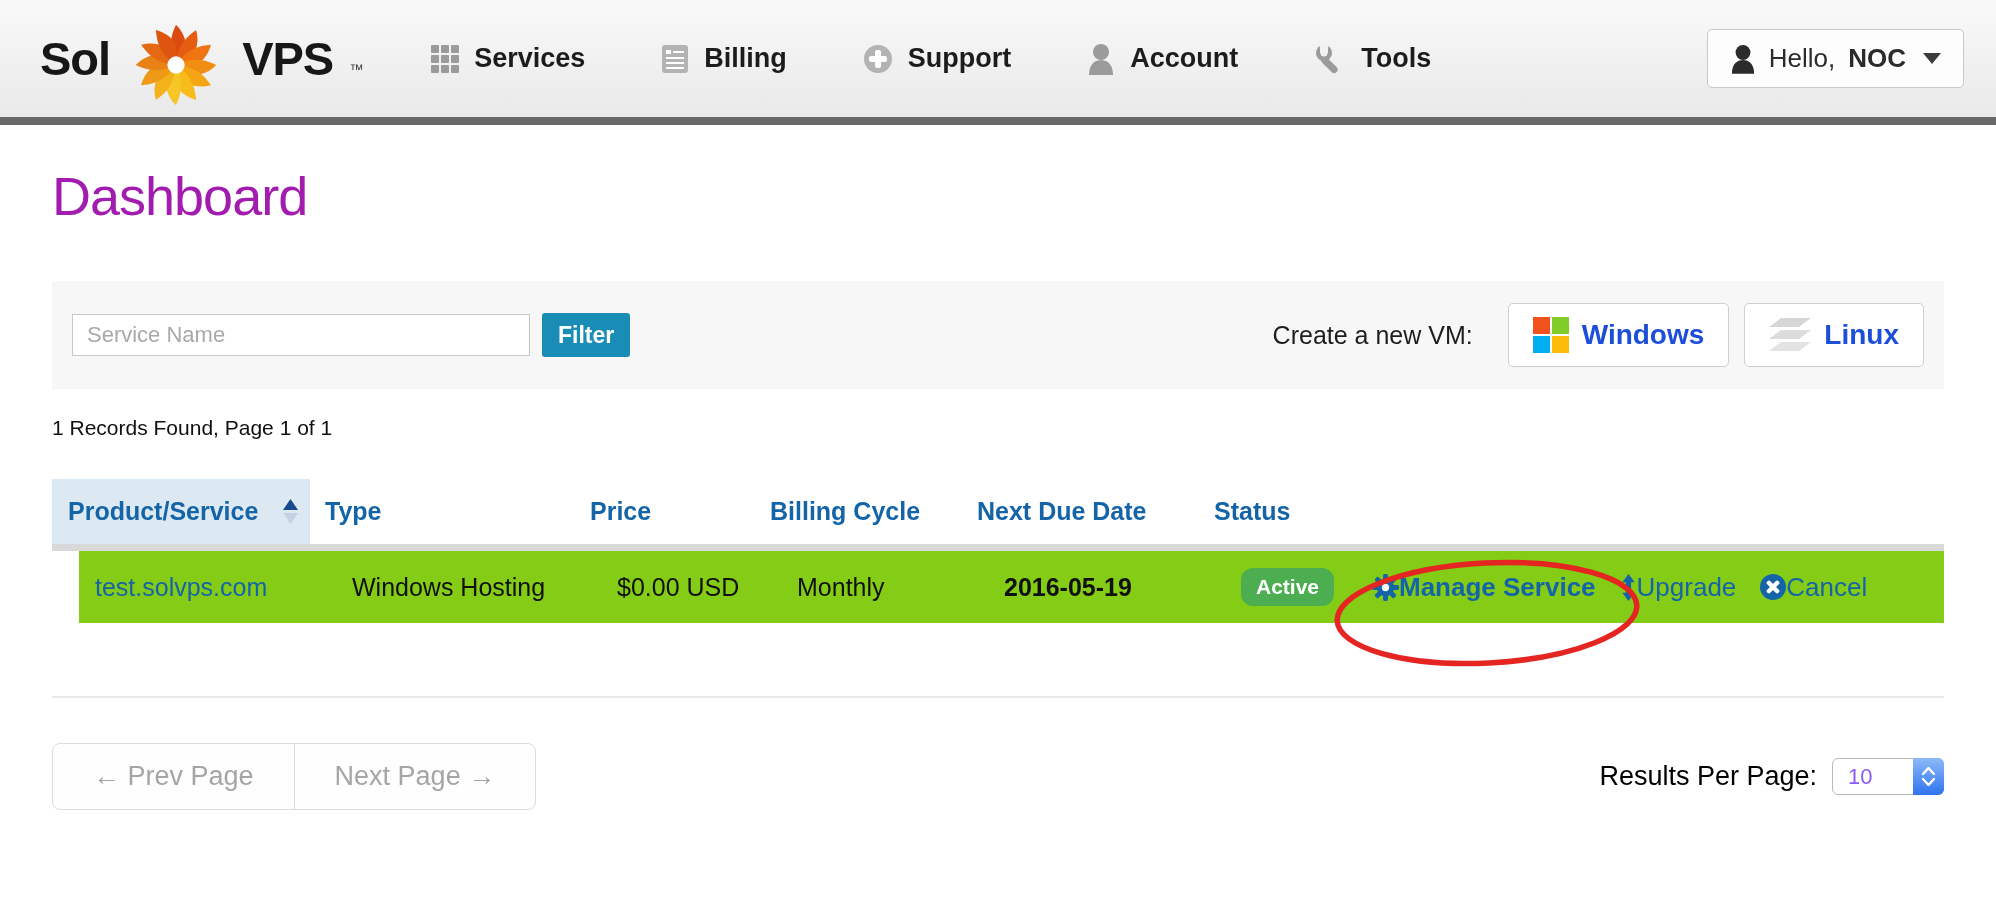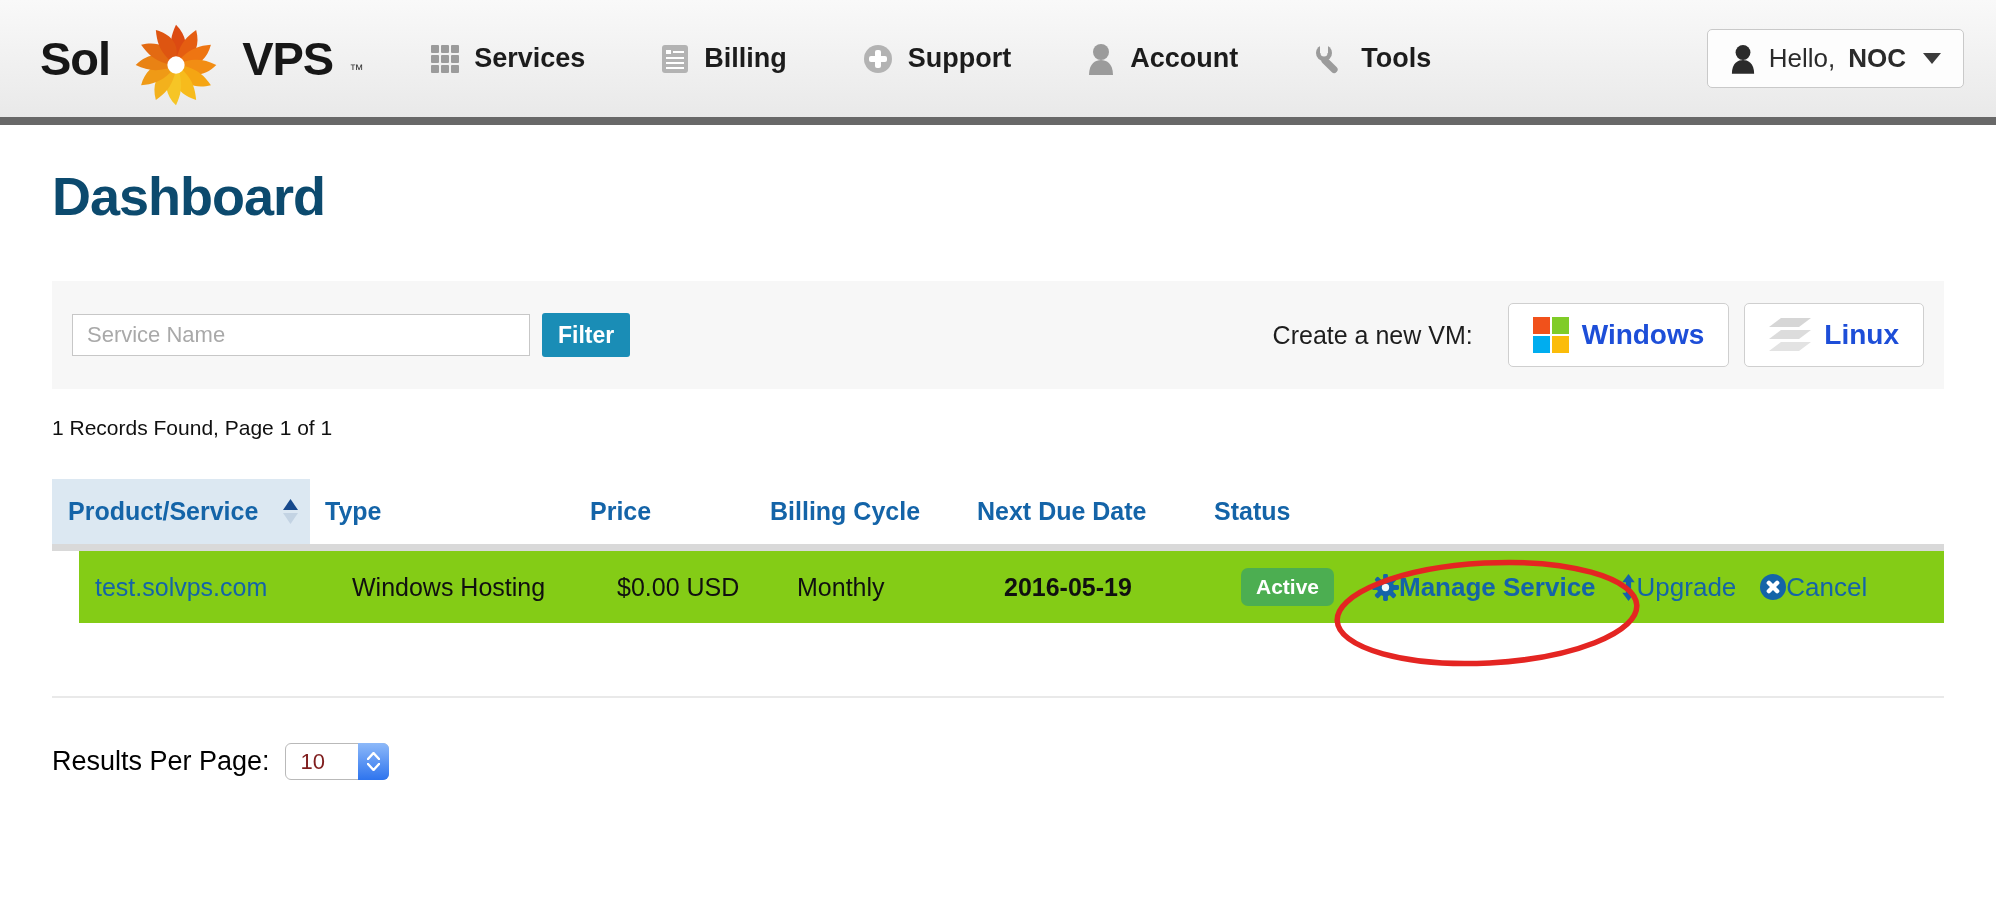--- a/index.html
+++ b/index.html
@@ -17,21 +17,21 @@
   .grid-icon { width:28px; height:28px; display:grid; grid-template-columns:repeat(3,8px); grid-template-rows:repeat(3,8px); gap:2px; }
   .grid-icon span { background:#9b9b9b; border-radius:1px; }
   .user-btn { margin-left:auto; display:flex; align-items:center; gap:13px; background:#fdfdfd; border:1px solid #c9c9c9; border-radius:5px; padding:13px 22px; cursor:pointer; }
   .user-btn .greet { font-size:26px; color:#2b2b2b; }
   .user-btn .uname { font-size:26px; color:#2b2b2b; font-weight:bold; }
   .caret-down { width:0; height:0; border-left:9px solid transparent; border-right:9px solid transparent; border-top:11px solid #3c3c3c; margin-left:4px; }
   .darkbar { height:8px; background:#686868; }
 
   
   .content { padding:0 52px; }
-  h1.page-title { font-size:54px; font-weight:bold; color:#0c4a6e; margin-top:40px; line-height:62px; letter-spacing:-1px; }
+  h1.page-title { font-size:54px; font-weight:normal; color:#a21caf; margin-top:40px; line-height:62px; letter-spacing:-1px; }
 
   .filter-panel { margin-top:54px; height:108px; background:#f7f7f7; display:flex; align-items:center; padding:0 20px; }
   .search-input { width:458px; height:42px; border:1px solid #c7c7c7; font-size:22px; padding:0 14px; color:#333; background:#fff; }
   .search-input::placeholder { color:#a9a9a9; }
   .filter-btn { height:44px; padding:0 16px; margin-left:12px; background:#1a8db6; color:#fff; border:none; border-radius:3px; font-size:23px; font-weight:bold; font-family:inherit; cursor:pointer; }
   .filter-spacer { flex:1; }
   .create-vm-label { font-size:25px; color:#1d1d1d; margin-right:20px; }
   .vm-btn { display:flex; align-items:center; gap:13px; background:#fff; border:1px solid #cfcfcf; border-radius:5px; padding:0 24px; height:64px; margin-left:15px; cursor:pointer; }
   .vm-btn .vm-label { font-size:28px; font-weight:bold; color:#1d4ed8; }
   .ms-flag { width:36px; height:36px; display:grid; grid-template-columns:17px 17px; grid-template-rows:17px 17px; gap:2px; }
@@ -44,36 +44,36 @@
   .tbl-head { height:65px; font-size:25px; font-weight:bold; color:#1464a8; }
   .th { padding-left:15px; }
   .th-first { background:#dce8f2; height:65px; display:flex; align-items:center; justify-content:space-between; padding:0 12px 0 16px; cursor:pointer; }
   .sort-arrows { display:flex; flex-direction:column; gap:3px; align-items:center; }
   .thickbar { height:7px; background:#d9d9d9; }
   .tbl-row { height:72px; background:#84cc16; font-size:25px; color:#101010;margin-left:27px; }
   .td { padding-left:15px; }
   .td-first { padding-left:16px; }
   a.cell-link { color:#1464a8; text-decoration:none; cursor:pointer; }
   .td-date { font-weight:bold; }
-  .status-badge { display:inline-block; background:#4cae51; color:#fff; font-size:21px; font-weight:bold; padding:7px 15px; border-radius:7px; }
+  .status-badge { display:inline-block; background:#4cae51; color:#fff; font-size:21px; font-weight:bold; padding:7px 15px; border-radius:12px; }
   .actions-cell { display:flex; align-items:center; gap:24px; position:relative; padding-left:15px; }
   .action-link { display:flex; align-items:center; color:#1464a8; font-size:26px; text-decoration:none; cursor:pointer; white-space:nowrap; }
   .action-manage { font-weight:bold; }
   .red-circle { position:absolute; left:-26px; top:-14px; width:312px; height:110px; pointer-events:none; }
 
   .bottom-divider { margin-top:73px; border-top:2px solid #e9e9e9; }
 
   
   .footer { margin-top:45px; display:flex; align-items:center; justify-content:space-between; }
   .pager { display:flex; border:1px solid #dcdcdc; border-radius:8px; overflow:hidden; background:#fefefe; }
   .pager-btn { padding:17px 40px; font-size:27px; color:#a5a5a5; background:transparent; border:none; font-family:inherit; cursor:pointer; }
   .pager-btn:first-child { border-right:1px solid #dcdcdc; }
   .rpp { display:flex; align-items:center; gap:15px; }
   .rpp-label { font-size:27px; color:#000; }
-  .rpp-select { position:relative; width:104px; height:37px; background:#fff; border:1px solid #b9b9b9; border-radius:6px; display:flex; align-items:center; padding-left:15px; font-size:22px; color:#7f1d1d; cursor:pointer; }
+  .rpp-select { position:relative; width:112px; height:37px; background:#fff; border:1px solid #b9b9b9; border-radius:6px; display:flex; align-items:center; padding-left:15px; font-size:22px; color:#8b5cf6; cursor:pointer; }
   .rpp-stepper { position:absolute; right:-1px; top:-1px; width:31px; height:37px; background:linear-gradient(#8db9f9,#2e74ee); border-radius:0 6px 6px 0; display:flex; flex-direction:column; align-items:center; justify-content:center; gap:3px; }
 </style>
 </head>
 <body>
 
 <header class="topbar">
   <div class="logo">
     <span class="logo-text">Sol</span>
     <svg class="logo-sun" viewBox="-50 -50 100 100">
       <g>
@@ -258,20 +258,24 @@
         <svg class="red-circle" viewBox="0 0 312 110">
           <ellipse cx="156" cy="55" rx="150" ry="50" fill="none" stroke="#e42522" stroke-width="5.5" transform="rotate(-3 156 55)"></ellipse>
         </svg>
       </div>
     </div>
   </section>
 
   <div class="bottom-divider"></div>
 
   <footer class="footer">
+    <div class="pager">
+      <button class="pager-btn">← Prev Page</button>
+      <button class="pager-btn">Next Page →</button>
+    </div>
     <div class="rpp">
       <span class="rpp-label">Results Per Page:</span>
       <div class="rpp-select">
         <span>10</span>
         <span class="rpp-stepper">
           <svg width="13" height="8" viewBox="0 0 13 8">
               <polyline points="1,7 6.5,1 12,7" fill="none" stroke="#fff" stroke-width="2.4" stroke-linecap="round" stroke-linejoin="round"></polyline>
             </svg>
           <svg width="13" height="8" viewBox="0 0 13 8">
               <polyline points="1,1 6.5,7 12,1" fill="none" stroke="#fff" stroke-width="2.4" stroke-linecap="round" stroke-linejoin="round"></polyline>

